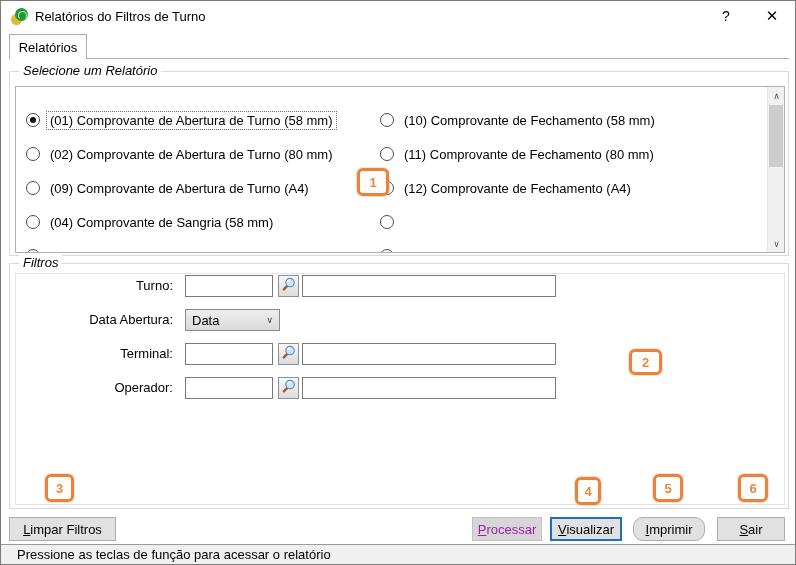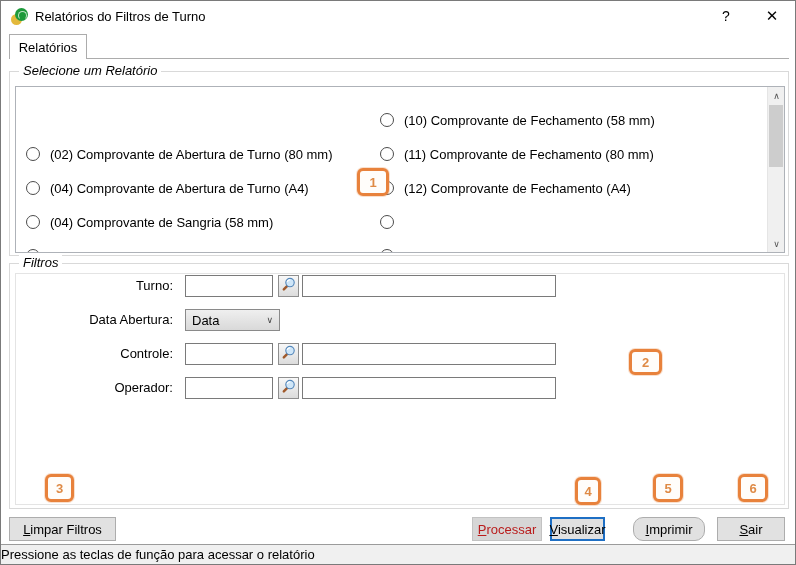--- a/index.html
+++ b/index.html
@@ -70,28 +70,28 @@
            background:linear-gradient(#efefef,#d9d9d9); border:1px solid #8a8a8a;
            display:flex; align-items:center; padding:0 6px; }
   .combo .chev { margin-left:auto; font-size:9px; color:#444; }
 
   
   .btn { position:absolute; top:516px; height:24px; background:#e1e1e1;
          border:1px solid #adadad; display:flex; align-items:center;
          justify-content:center; font-size:13px; white-space:nowrap; }
   .btn .mn { text-decoration:underline; }
   .btn-limpar { left:8px; width:107px; }
-  .btn-processar { left:471px; width:70px; background:#d6d6d6; border-color:#c2c2c2; color:#b91c1c; }
-  .btn-visualizar { left:549px; width:55px; border:2px solid #1e6fc4; }
+  .btn-processar { left:471px; width:70px; background:#d6d6d6; border-color:#c2c2c2; color:#a21caf; }
+  .btn-visualizar { left:549px; width:72px; border:2px solid #1e6fc4; }
   .btn-imprimir { left:632px; width:72px;border-radius:10px; }
   .btn-sair { left:716px; width:68px; }
 
   
   .statusbar { position:absolute; left:0; right:0; top:543px; height:22px;
-               background:#f0f0f0; border-top:1px solid #9b9b9b; padding:2px 0; }
+               background:#f0f0f0; border-top:1px solid #9b9b9b; padding:2px 16px; }
   .speck { position:absolute; top:563px; height:2px; opacity:.55;
            background:repeating-linear-gradient(90deg,#555 0 5px,transparent 5px 12px); }
   .speck-a { left:0; width:300px; }
   .speck-b { left:588px; width:70px; }
   .speck-c { left:724px; width:52px; }
 
   
   .badge { position:absolute; border:3px solid #e8823c; border-radius:6px;
            background:#fffdfa; color:#df8a45; font-weight:bold; font-size:13px;
            display:flex; align-items:center; justify-content:center;
@@ -122,27 +122,31 @@
   <div class="tab">
     <span>Relatórios</span>
   </div>
 
   <div class="groupbox gb-report">
     <span class="legend">Selecione um Relatório</span>
   </div>
 
   <div class="report-list">
 
+    <div class="radio-row col-left selected" style="top:21px">
+      <span class="radio"></span>
+      <span class="radio-label">(01) Comprovante de Abertura de Turno (58 mm)</span>
+    </div>
     <div class="radio-row col-left" style="top:55px">
       <span class="radio"></span>
       <span class="radio-label">(02) Comprovante de Abertura de Turno (80 mm)</span>
     </div>
     <div class="radio-row col-left" style="top:89px">
       <span class="radio"></span>
-      <span class="radio-label">(04) Comprovante de Abertura de Turno (A4)</span>
+      <span class="radio-label">(09) Comprovante de Abertura de Turno (A4)</span>
     </div>
     <div class="radio-row col-left" style="top:123px">
       <span class="radio"></span>
       <span class="radio-label">(04) Comprovante de Sangria (58 mm)</span>
     </div>
     <div class="radio-row col-left" style="top:157px">
       <span class="radio"></span>
       <span class="radio-label">(05) Comprovante de Sangria (80 mm)</span>
     </div>
 
@@ -190,21 +194,21 @@
     </span>
   </div>
   <input class="f-input f-large" style="top: 274px;" value="">
 
   <div class="f-label" style="top:308px">Data Abertura:</div>
   <div class="combo" style="top:308px">
     <span>Data</span>
     <span class="chev">∨</span>
   </div>
 
-  <div class="f-label" style="top:342px">Controle:</div>
+  <div class="f-label" style="top:342px">Terminal:</div>
   <input class="f-input f-small" style="top: 342px;" value="">
   <div class="lookup-btn" style="top:342px">
     <span>
       <svg width="15" height="15" viewBox="0 0 16 16">
         <line x1="3" y1="13.2" x2="7" y2="9.2" stroke="#a05a2c" stroke-width="2.6" stroke-linecap="round"></line>
         <circle cx="9.6" cy="5.9" r="4.5" fill="#cfe6f8" stroke="#5588bb" stroke-width="1.2"></circle>
         <path d="M6.8 4.6 a3.4 3.4 0 0 1 2.6 -1.6" stroke="#ffffff" stroke-width="1.4" fill="none" stroke-linecap="round"></path>
       </svg>
     </span>
   </div>

